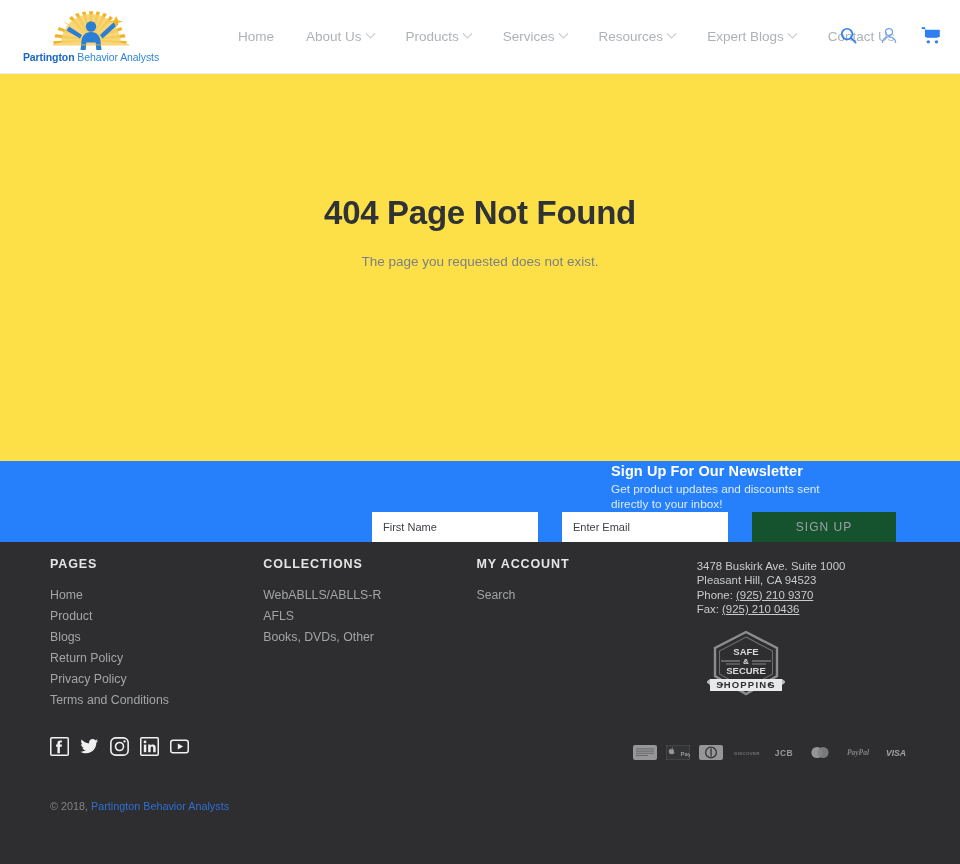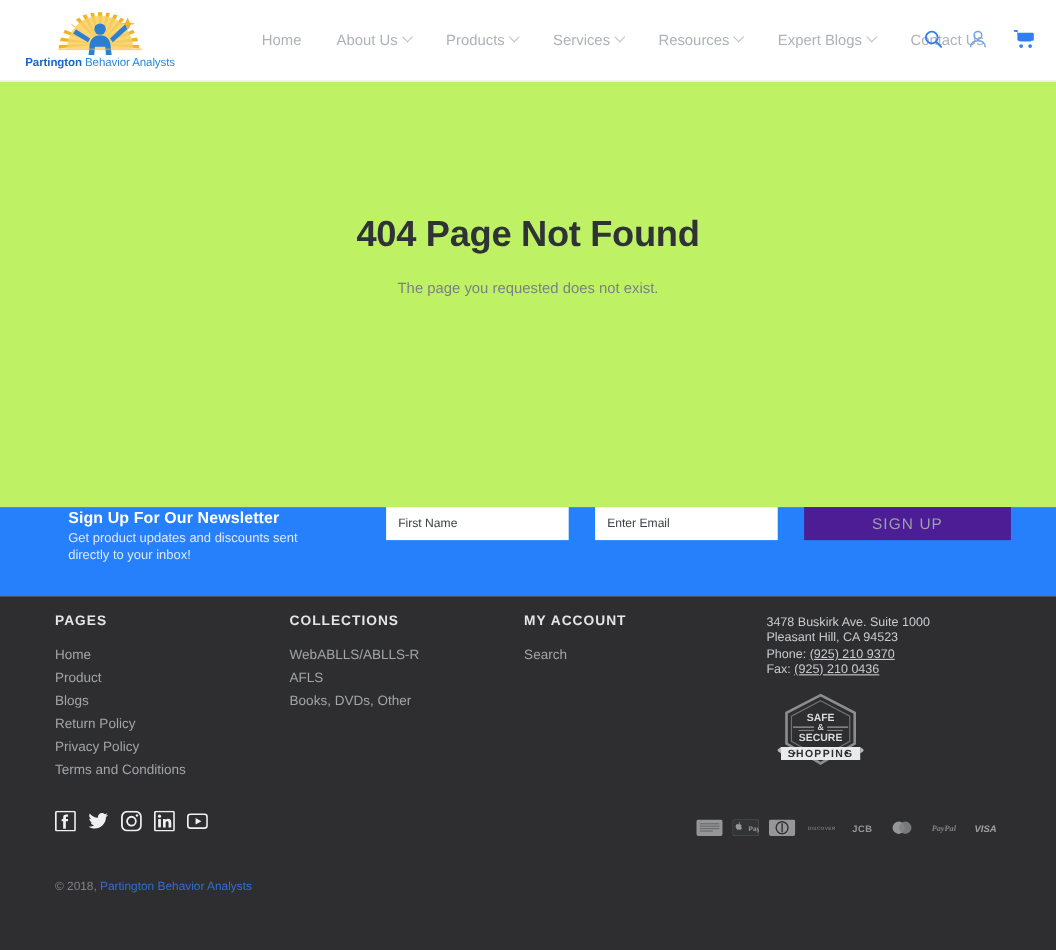--- a/index.html
+++ b/index.html
@@ -72,21 +72,21 @@
   }
   .hicon { width: 19px; height: 20px; display: block; cursor: pointer; }
   .hicon svg { display: block; }
 
   
   .main-404 {
     height: 387px;
     display: flex;
     flex-direction: column;
     align-items: center;
-    background: #bef264;
+    background: #fde047;
     padding-top: 120px;
   }
   .h404 {
     font-size: 33px;
     font-weight: bold;
     color: #303336;
     letter-spacing: -0.3px;
   }
   .sub404 {
     margin-top: 22px;
@@ -104,22 +104,23 @@
     letter-spacing: 1.1px;
     font-family: "Liberation Sans", sans-serif;
     cursor: pointer;
   }
 
   
   .newsletter {
     height: 81px;
     background: #2680fb;
     display: flex;
-    align-items: flex-start;
+    align-items: flex-end;
     padding: 0 64px 0 62px;
+    flex-direction: column;
   }
   .nl-text { width: 285px; flex: none; padding-top: 2px; }
   .nl-title {
     color: #ffffff;
     font-size: 14.5px;
     font-weight: bold;
     letter-spacing: 0.1px;
     margin-bottom: 3px;
   }
   .nl-sub {
@@ -133,26 +134,26 @@
     height: 30px;
     background: #fff;
     border: none;
     font-size: 11px;
     color: #3d4146;
     padding: 0 11px;
     font-family: "Liberation Sans", sans-serif;
   }
   .nl-input::placeholder { color: #3d4146; opacity: 1; }
   .nl-submit {
-    width: 188px;
+    width: 144px;
     height: 30px;
-    background: #4c1d95;
+    background: #14532d;
     border: none;
     color: #9aa0a6;
-    font-size: 14px;
+    font-size: 12px;
     letter-spacing: 1px;
     cursor: pointer;
     font-family: "Liberation Sans", sans-serif;
   }
 
   
   .site-footer {
     height: 322px;
     background: #2e2e30;
     padding: 0 50px;

